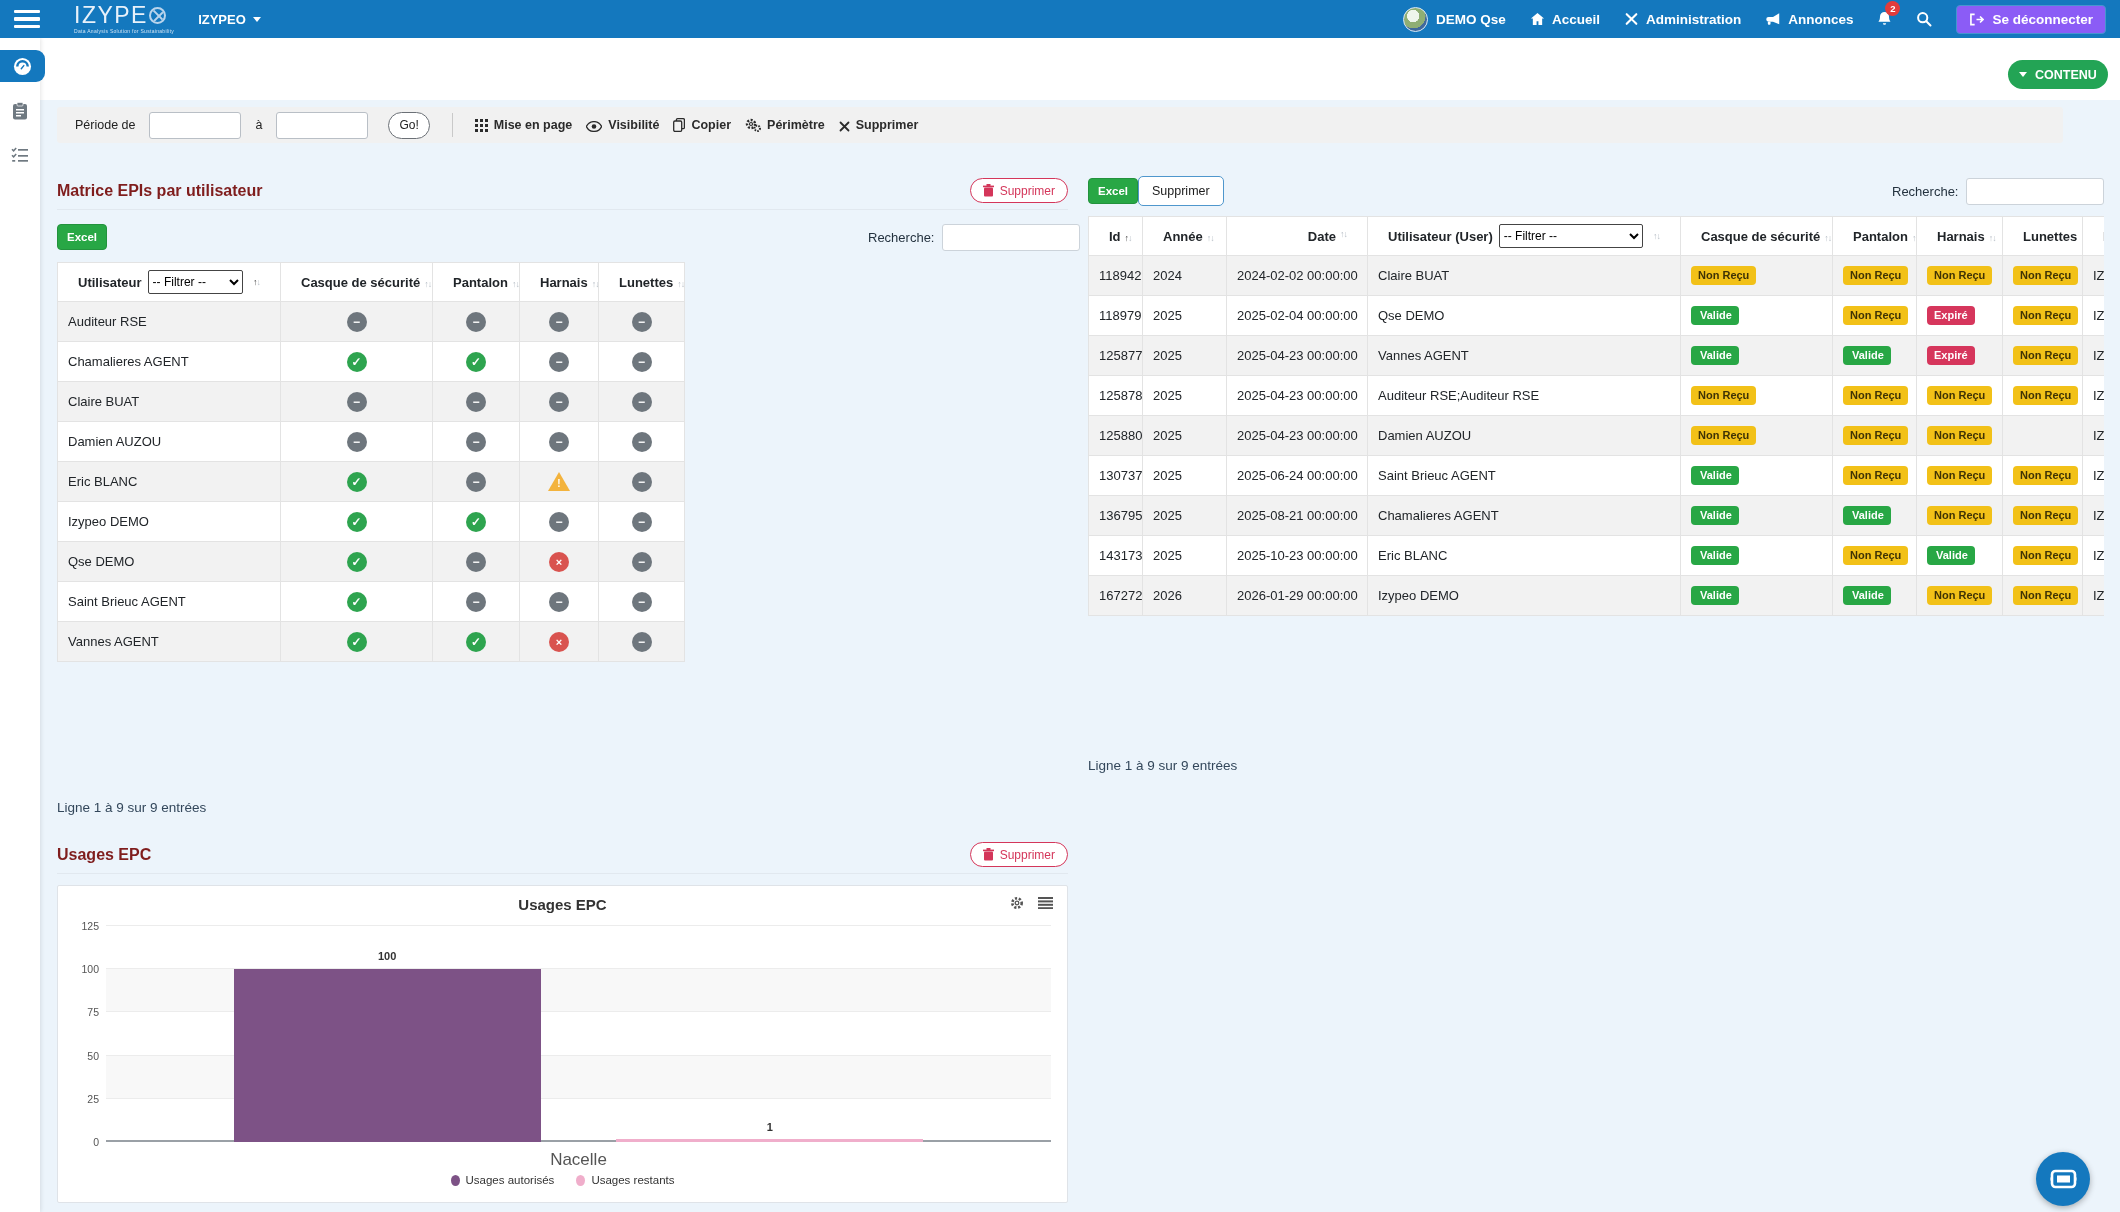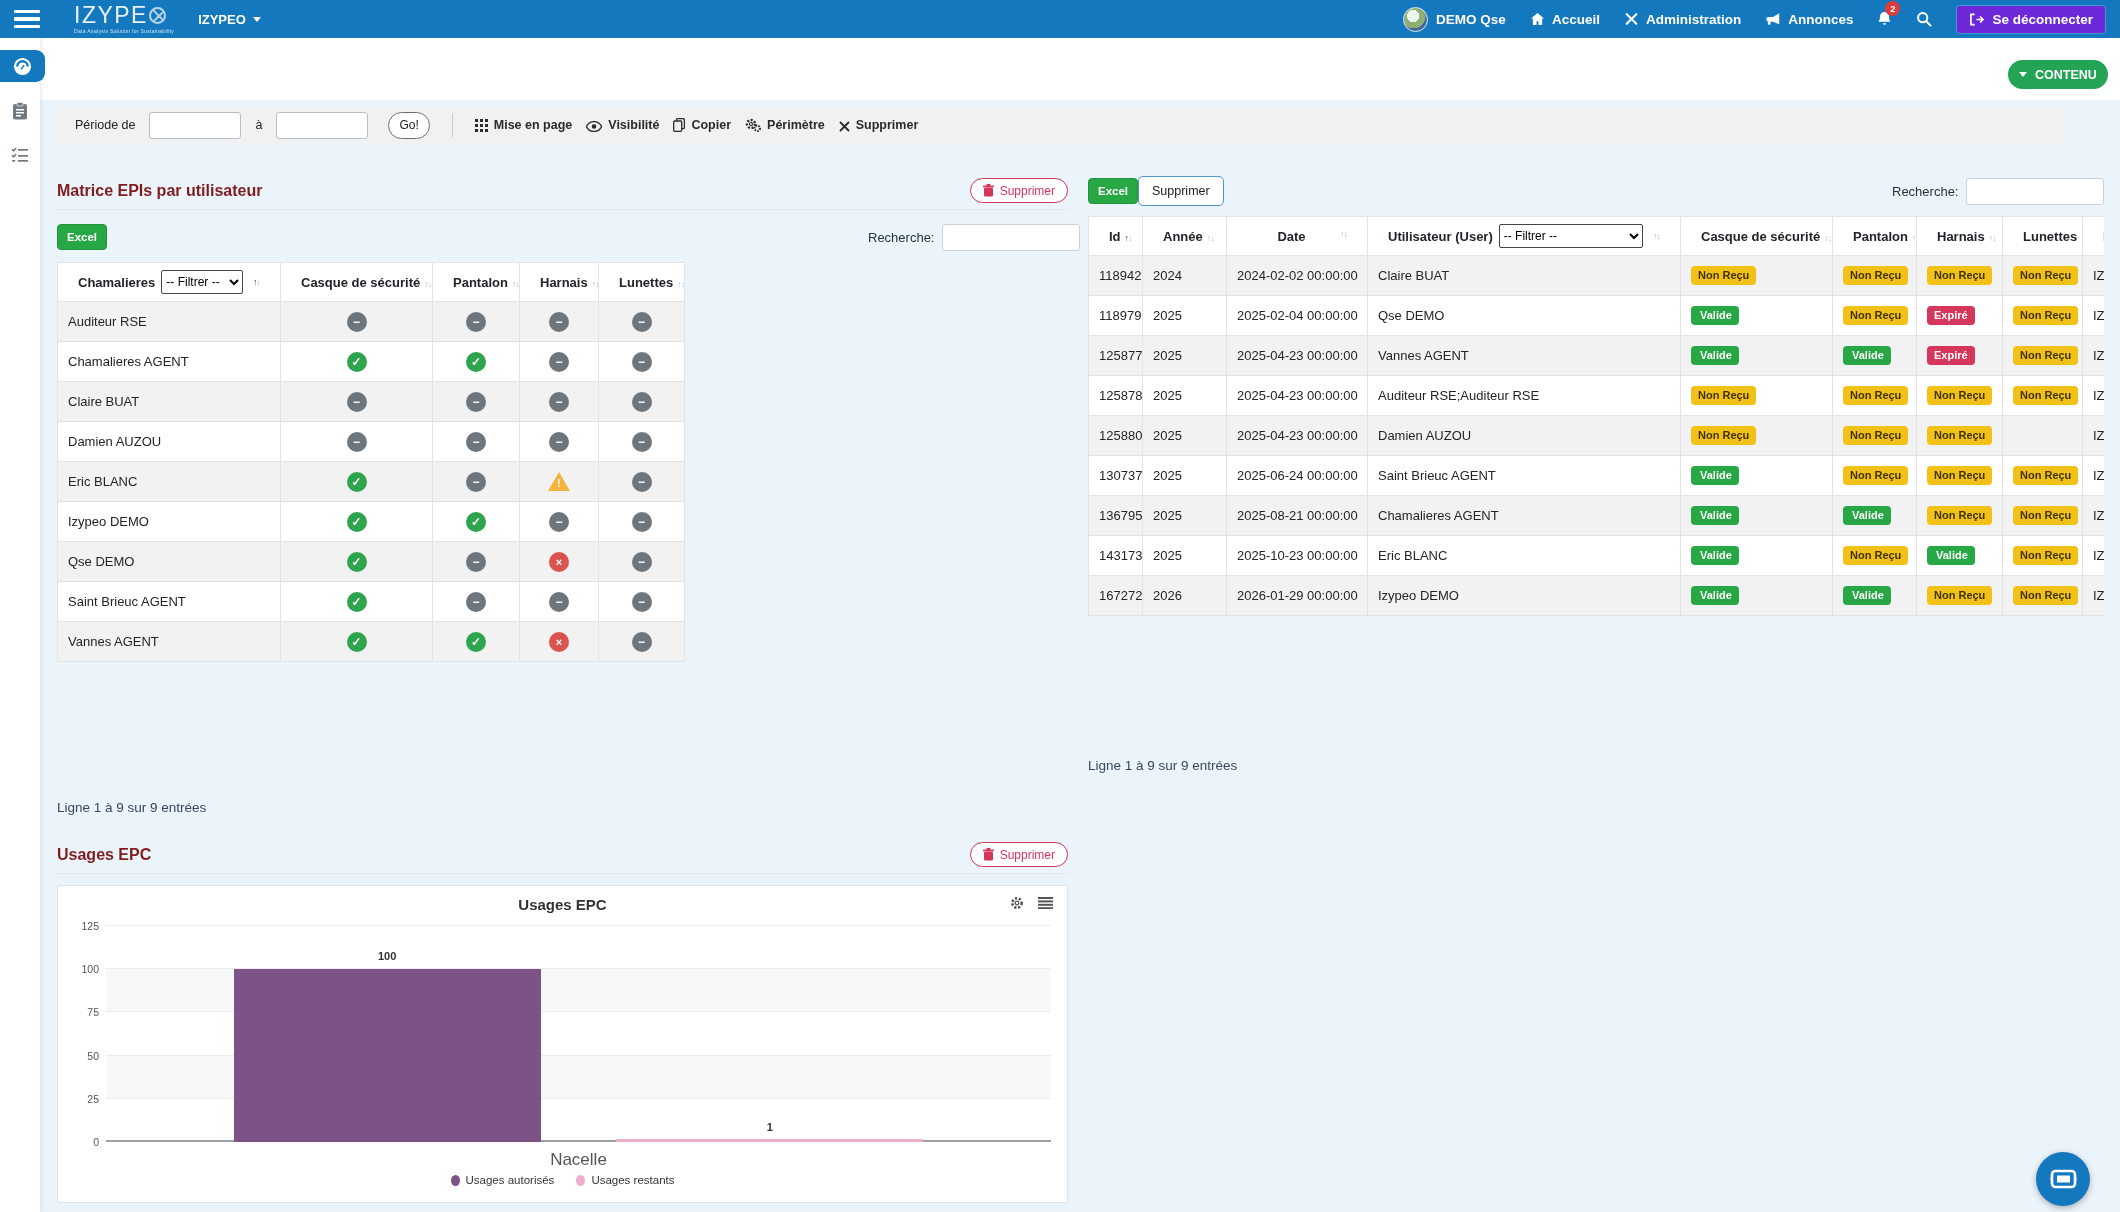--- a/index.html
+++ b/index.html
@@ -23,21 +23,21 @@
   .brand .tagline{font-size:5px;color:#cfe2f3;margin-top:2px;letter-spacing:.3px;}
   .appmenu{margin-left:24px;display:flex;align-items:center;gap:7px;font-size:13px;font-weight:bold;cursor:pointer;}
   .caret-down{width:0;height:0;border-left:4px solid transparent;border-right:4px solid transparent;border-top:5px solid #fff;display:inline-block;}
   .nav-right{margin-left:auto;display:flex;align-items:center;gap:24px;padding-right:14px;}
   .nav-user{display:flex;align-items:center;gap:8px;font-size:13.5px;font-weight:bold;cursor:pointer;}
   .avatar{width:25px;height:25px;border-radius:50%;border:1.5px solid #dce9f5;background:radial-gradient(circle at 40% 35%,#eef5ec 0 30%,#8fae74 31% 60%,#41699c 61%);}
   .nav-link{display:flex;align-items:center;gap:7px;font-size:13.5px;font-weight:bold;cursor:pointer;}
   .nav-bell{position:relative;cursor:pointer;padding-top:3px;}
   .badge-count{position:absolute;top:-7px;left:8px;min-width:15px;height:15px;border-radius:8px;background:#e23b3b;color:#fff;font-size:9.5px;font-weight:bold;display:flex;align-items:center;justify-content:center;padding:0 3px;}
   .nav-search{cursor:pointer;display:flex;align-items:center;}
-  .logout-btn{display:flex;align-items:center;gap:8px;background:#6d28d9;border:1px solid #4795cf;border-radius:4px;padding:6px 12px;font-size:13.5px;font-weight:bold;color:#fff;cursor:pointer;}
+  .logout-btn{display:flex;align-items:center;gap:8px;background:#8b5cf6;border:1px solid #4795cf;border-radius:4px;padding:6px 12px;font-size:13.5px;font-weight:bold;color:#fff;cursor:pointer;}
   
   .sidebar{position:absolute;top:38px;left:0;width:40px;bottom:0;background:#fff;box-shadow:1px 0 4px rgba(0,0,0,.10);z-index:20;}
   .side-item{width:40px;height:30px;display:flex;align-items:center;justify-content:center;margin-top:14px;cursor:pointer;}
   .side-item.active{width:45px;height:32px;background:#1478be;border-radius:0 9px 9px 0;margin-top:12px;}
   
   .main-bg{position:absolute;top:100px;left:40px;right:0;bottom:0;background:#ecf4fb;z-index:1;}
   .layer{position:absolute;z-index:2;}
   
   .contenu-btn{position:absolute;top:60px;left:2008px;width:100px;height:29px;background:#23a455;border:none;border-radius:15px;color:#fff;font-weight:bold;font-size:12.5px;display:flex;align-items:center;justify-content:center;gap:8px;cursor:pointer;z-index:5;}
   
@@ -275,21 +275,21 @@
       <col style="width:223px">
       <col style="width:152px">
       <col style="width:87px">
       <col style="width:79px">
       <col style="width:86px">
     </colgroup>
   <thead>
     <tr>
       <th>
         <span class="th-flex">
-          <span>Chamalieres</span>
+          <span>Utilisateur</span>
           <select class="hdr-select" style="width:112px"><option>-- Filtrer --</option></select>
           <span class="sort"><span class="on">↑</span>↓</span>
         </span>
       </th>
       <th><span>Casque de sécurité</span><span class="sort">↑↓</span></th>
       <th><span>Pantalon</span><span class="sort">↑↓</span></th>
       <th><span>Harnais</span><span class="sort">↑↓</span></th>
       <th><span>Lunettes</span><span class="sort">↑↓</span></th>
     </tr>
   </thead>
@@ -440,21 +440,21 @@
         <col style="width:152px">
         <col style="width:84px">
         <col style="width:86px">
         <col style="width:80px">
         <col style="width:60px">
       </colgroup>
     <thead>
       <tr>
         <th><span>Id</span><span class="sort"><span class="on">↑</span>↓</span></th>
         <th><span>Année</span><span class="sort">↑↓</span></th>
-        <th style="text-align:center;border-radius:11px;"><span>Date</span><span class="sort" style="float:right;">↑↓</span></th>
+        <th style="text-align:right;border-radius:11px;"><span>Date</span><span class="sort" style="float:right;">↑↓</span></th>
         <th>
           <span class="th-flex">
             <span>Utilisateur (User)</span>
             <select class="hdr-select" style="width:170px"><option>-- Filtrer --</option></select>
             <span class="sort">↑↓</span>
           </span>
         </th>
         <th><span>Casque de sécurité</span><span class="sort">↑↓</span></th>
         <th><span>Pantalon</span><span class="sort">↑↓</span></th>
         <th><span>Harnais</span><span class="sort">↑↓</span></th>

